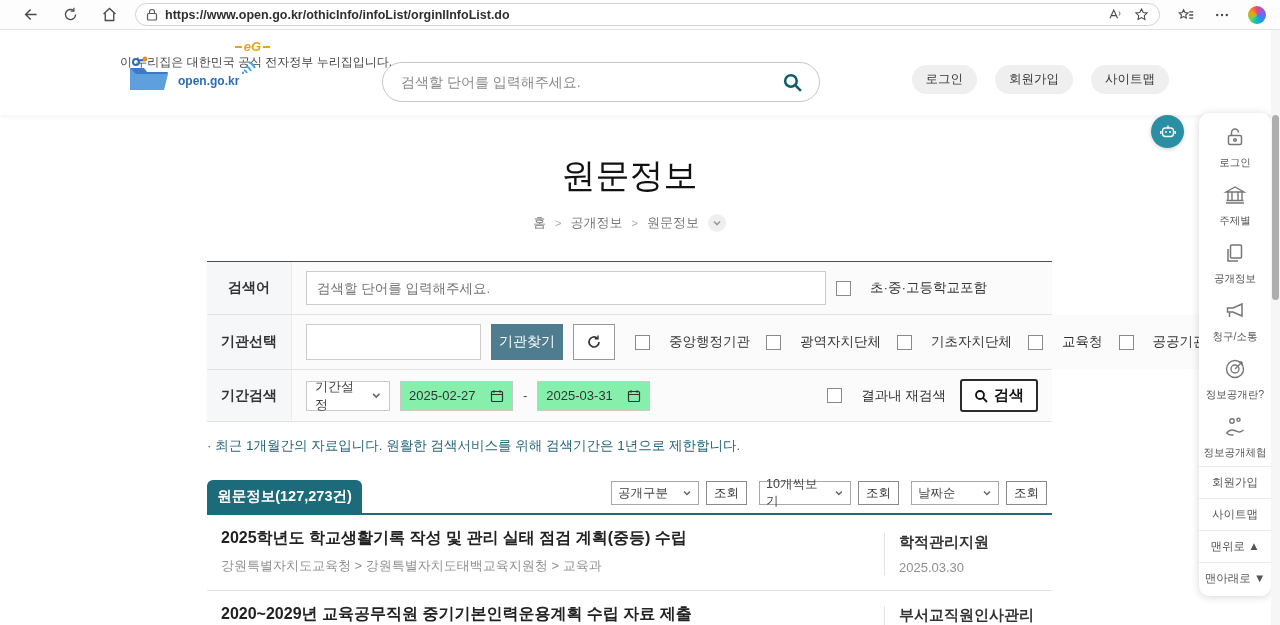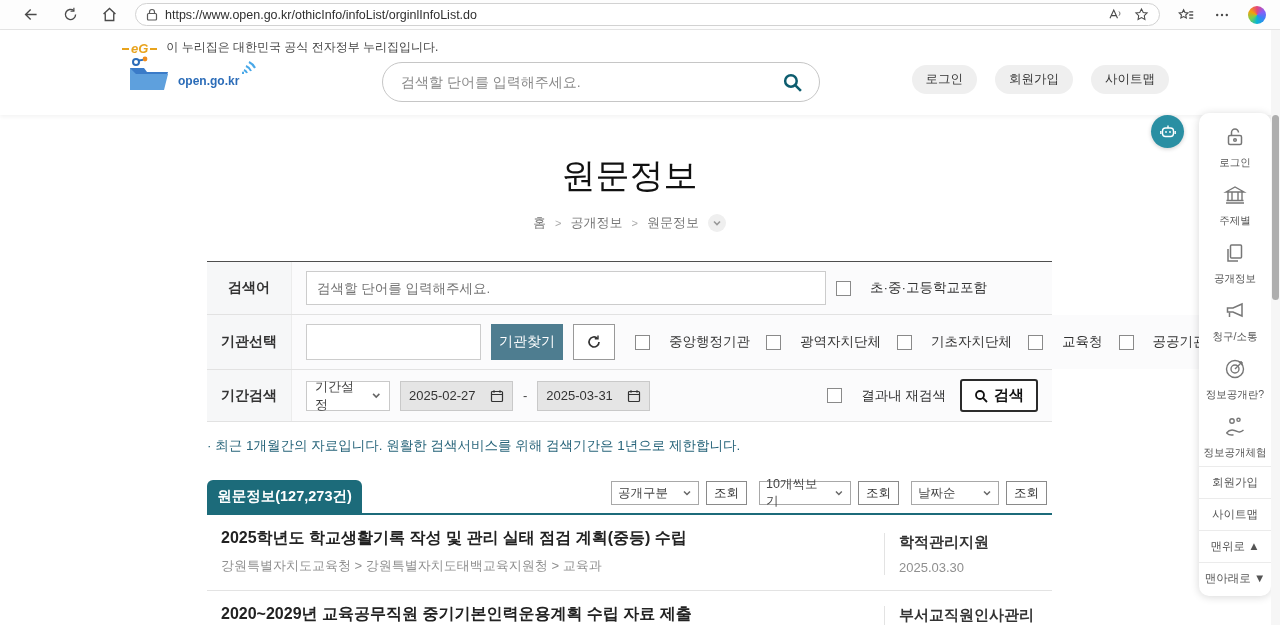--- a/index.html
+++ b/index.html
@@ -2,31 +2,31 @@
 <html><head>
 <meta charset="utf-8">
 <style>
   * { margin:0; padding:0; box-sizing:border-box; }
   body { font-family:"Liberation Sans", sans-serif; background:#fff; }
   .screen { position:relative; width:1280px; height:625px; background:#fff; overflow:hidden; }
 
   
   .browser-bar { height:30px; background:#fdfdfd; border-bottom:1px solid #e4e4e4; display:flex; align-items:center; padding:0 10px 0 12px; }
   .nav-ic { width:17px; height:17px; color:#4a4a4a; margin:0 11px; flex:none; cursor:pointer; }
-  .url-pill { flex:1; height:23px; margin:0 8px 0 6px; background:#fff; border:1px solid #d2d2d2; border-radius:12px; display:flex; align-items:center; padding:0 10px; min-width:0; }
+  .url-pill { flex:1; height:23px; margin:0 8px 0 6px; background:#fff; border:1px solid #d2d2d2; border-radius:12px; display:flex; align-items:center; padding:0 10px; min-width:0;font-weight:bold; }
   .url-pill .lock { width:12px; height:13px; color:#5a5a5a; flex:none; margin-right:7px; }
   .url-text { font-size:12.5px; color:#2f2f2f; white-space:nowrap; overflow:hidden; flex:1; }
   .pill-ic { width:15px; height:15px; color:#4a4a4a; margin-left:12px; flex:none; cursor:pointer; }
   .chrome-ic { width:16px; height:16px; color:#4a4a4a; margin:0 10px; flex:none; cursor:pointer; }
   .copilot { width:18px; height:18px; border-radius:50%; margin:0 4px 0 8px;
     background:conic-gradient(#e5467c,#8b5cf6,#3b82f6,#06b6d4,#7bd04a,#f59e0b,#e5467c); flex:none; cursor:pointer; }
 
   
   .site-header { position:relative; height:85px; background:#fff; box-shadow:0 2px 4px rgba(0,0,0,.05); }
-  .gov-banner { position:absolute; left:120px; top:9px; display:flex; align-items:flex-end; font-size:12px; color:#444; }
+  .gov-banner { position:absolute; left:120px; top:9px; display:flex; align-items:center; font-size:12px; color:#444;flex-direction:column; }
   .eg-mark { color:#e8a31d; font-weight:bold; font-style:italic; font-size:13px; margin-right:7px; display:flex; align-items:center; }
   .eg-mark:before, .eg-mark:after { content:""; display:inline-block; width:7px; height:2px; background:#e8a31d; margin:0 2px; }
   .logo { position:absolute; left:128px; top:26px; display:flex; align-items:flex-end; cursor:pointer; }
   .logo-folder { width:42px; height:36px; margin-right:8px; }
   .logo-texts { line-height:1; padding-bottom:2px; }
   .logo-domain { font-size:12px; color:#2b6cb8; font-weight:bold; margin-bottom:3px; display:block; }
   .logo-title { font-size:27px; font-weight:bold; color:#17305e; letter-spacing:1px; }
   .logo-waves { width:18px; height:18px; color:#49a8e8; margin-left:2px; margin-bottom:16px; }
   .hdr-search { position:absolute; left:382px; top:32px; width:438px; height:40px; border:1px solid #c6c6c6; border-radius:21px; background:#fff; display:flex; align-items:center; padding:0 16px 0 18px; }
   .hdr-search input { flex:1; border:none; outline:none; font-size:14px; color:#333; font-family:inherit; background:transparent; }
@@ -54,21 +54,21 @@
   .chk { display:flex; align-items:center; gap:19px; cursor:pointer; white-space:nowrap; }
   .chk .box { width:15px; height:15px; border:1.5px solid #8a8a8a; background:#fff; flex:none; }
   .chk .lbl { font-size:13.5px; color:#333; }
   .btn-find { width:72px; height:36px; background:#4e7d90; color:#fff; border:none; font-size:14px; font-family:inherit; cursor:pointer; }
   .btn-refresh { width:42px; height:36px; background:#fff; border:1px solid #999; display:flex; align-items:center; justify-content:center; color:#333; cursor:pointer; }
   .btn-refresh svg { width:16px; height:16px; }
   .org-chks { display:flex; gap:16px; margin-left:10px; }
   .select { height:30px; border:1px solid #c9c9c9; background:#fff; display:flex; align-items:center; justify-content:space-between; padding:0 8px; font-size:13px; color:#444; cursor:pointer; }
   .select svg { width:11px; height:11px; color:#666; margin-left:6px; }
   .sel-period { width:84px; }
-  .date-box { width:113px; height:30px; border:1px solid #c9c9c9; background:#e5e5e5; display:flex; align-items:center; justify-content:space-between; padding:0 8px; cursor:pointer; }
+  .date-box { width:113px; height:30px; border:1px solid #c9c9c9; background:#86efac; display:flex; align-items:center; justify-content:space-between; padding:0 8px; cursor:pointer; }
   .date-box .dval { font-size:13px; color:#333; }
   .date-box svg { width:14px; height:14px; color:#333; }
   .dash { font-size:13px; color:#444; }
   .row3-right { margin-left:auto; display:flex; align-items:center; gap:14px; }
   .btn-search { height:33px; padding:0 12px; background:#fff; border:2px solid #2b2b2b; border-radius:3px; font-size:15px; font-weight:bold; color:#111; display:flex; align-items:center; gap:6px; cursor:pointer; font-family:inherit; }
   .btn-search svg { width:14px; height:14px; }
   .note { margin-top:15px; font-size:13.5px; color:#27647a; }
 
   
   .results { margin-top:25px; }

